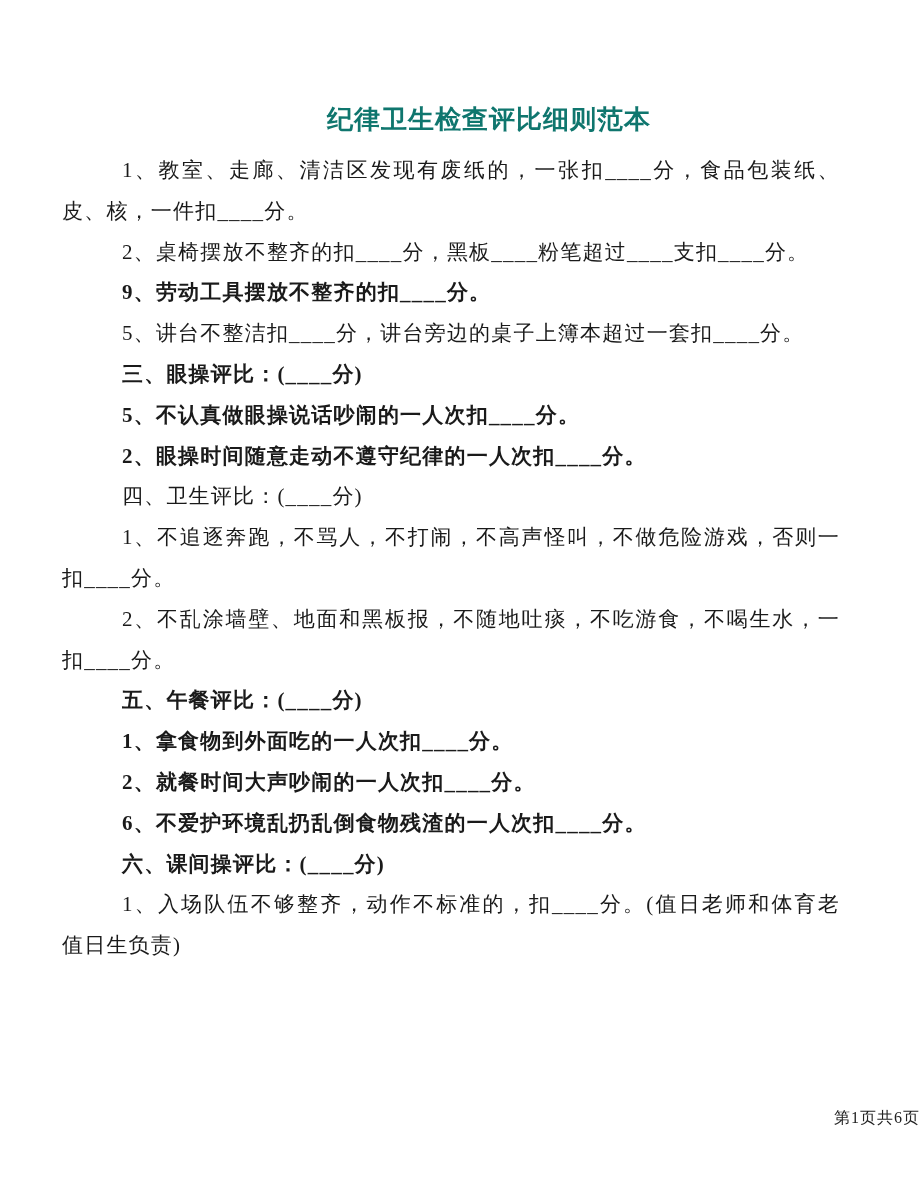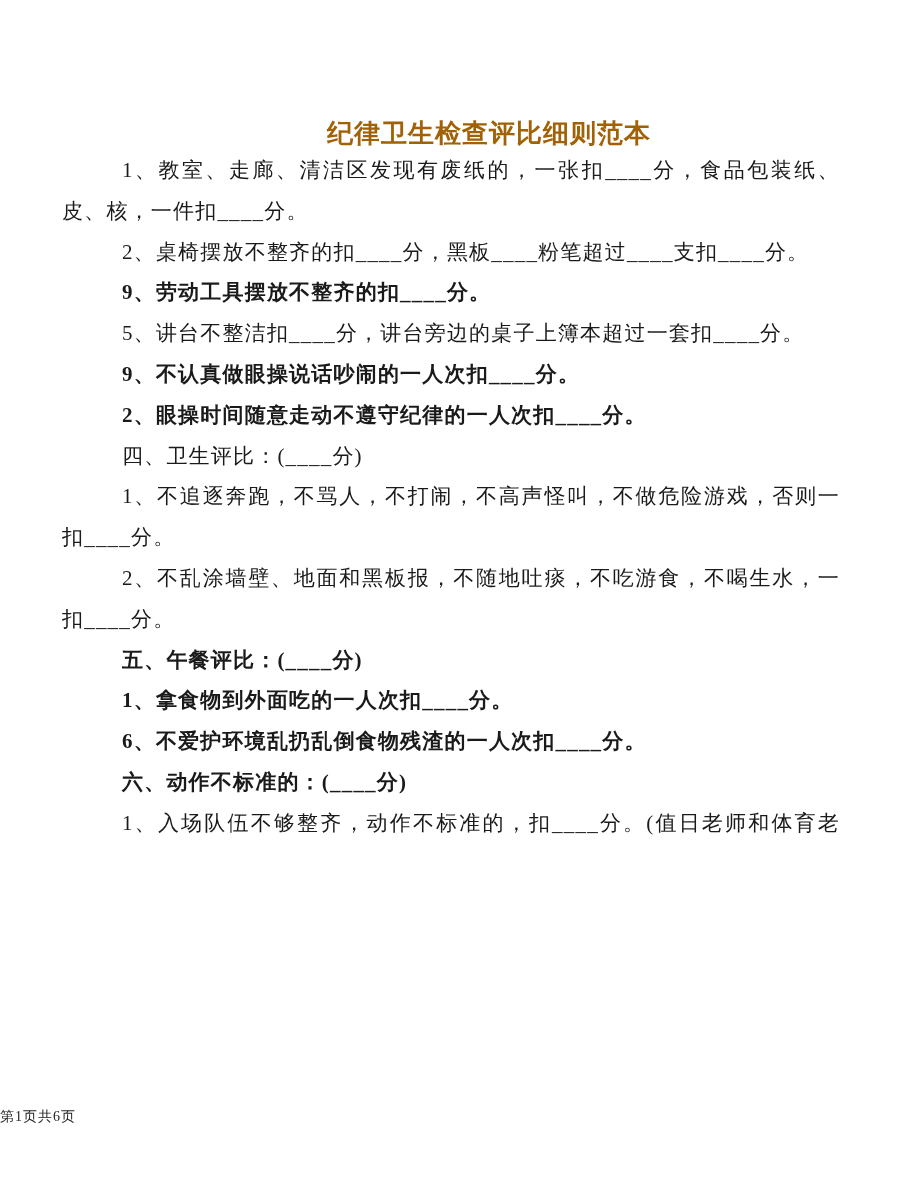--- a/index.html
+++ b/index.html
@@ -45,50 +45,53 @@
     overflow: visible;
   }
   .line.indent { padding-left: 60px; }
   .line.bold   { font-weight: bold; }
   .line.fill   { text-align: justify; text-align-last: justify; white-space: normal; height: 40.8px; overflow: hidden; }
   .doc-footer {
     position: absolute;
     top: 1108px;
     left: 0;
     width: 100%;
-    text-align: left;
-    font-size: 14px;
+    text-align: right;
+    font-size: 16px;
     letter-spacing: 1px;
     color: #222222;
   }
 </style>
 </head>
 <body>
 
 <div class="page">
 
-  <h1 class="doc-title" style="color: #a16207; margin-top: 14px;">纪律卫生检查评比细则范本</h1>
+  <h1 class="doc-title" style="color: #0f766e;">纪律卫生检查评比细则范本</h1>
 
   <div class="doc-body">
       <div class="line indent fill">1、教室、走廊、清洁区发现有废纸的，一张扣____分，食品包装纸、袋，果</div>
       <div class="line">皮、核，一件扣____分。</div>
       <div class="line indent">2、桌椅摆放不整齐的扣____分，黑板____粉笔超过____支扣____分。</div>
       <div class="line bold indent">9、劳动工具摆放不整齐的扣____分。</div>
       <div class="line indent">5、讲台不整洁扣____分，讲台旁边的桌子上簿本超过一套扣____分。</div>
-      <div class="line bold indent">9、不认真做眼操说话吵闹的一人次扣____分。</div>
+      <div class="line bold indent">三、眼操评比：(____分)</div>
+      <div class="line bold indent">5、不认真做眼操说话吵闹的一人次扣____分。</div>
       <div class="line bold indent">2、眼操时间随意走动不遵守纪律的一人次扣____分。</div>
       <div class="line indent">四、卫生评比：(____分)</div>
       <div class="line indent fill">1、不追逐奔跑，不骂人，不打闹，不高声怪叫，不做危险游戏，否则一人次</div>
       <div class="line">扣____分。</div>
       <div class="line indent fill">2、不乱涂墙壁、地面和黑板报，不随地吐痰，不吃游食，不喝生水，一人次</div>
       <div class="line">扣____分。</div>
       <div class="line bold indent">五、午餐评比：(____分)</div>
       <div class="line bold indent">1、拿食物到外面吃的一人次扣____分。</div>
+      <div class="line bold indent">2、就餐时间大声吵闹的一人次扣____分。</div>
       <div class="line bold indent">6、不爱护环境乱扔乱倒食物残渣的一人次扣____分。</div>
-      <div class="line bold indent">六、动作不标准的：(____分)</div>
+      <div class="line bold indent">六、课间操评比：(____分)</div>
       <div class="line indent fill">1、入场队伍不够整齐，动作不标准的，扣____分。(值日老师和体育老师、</div>
+      <div class="line">值日生负责)</div>
     </div>
 
   <div class="doc-footer">
     <span>第1页共6页</span>
   </div>
 
 </div>
 
 </body></html>

